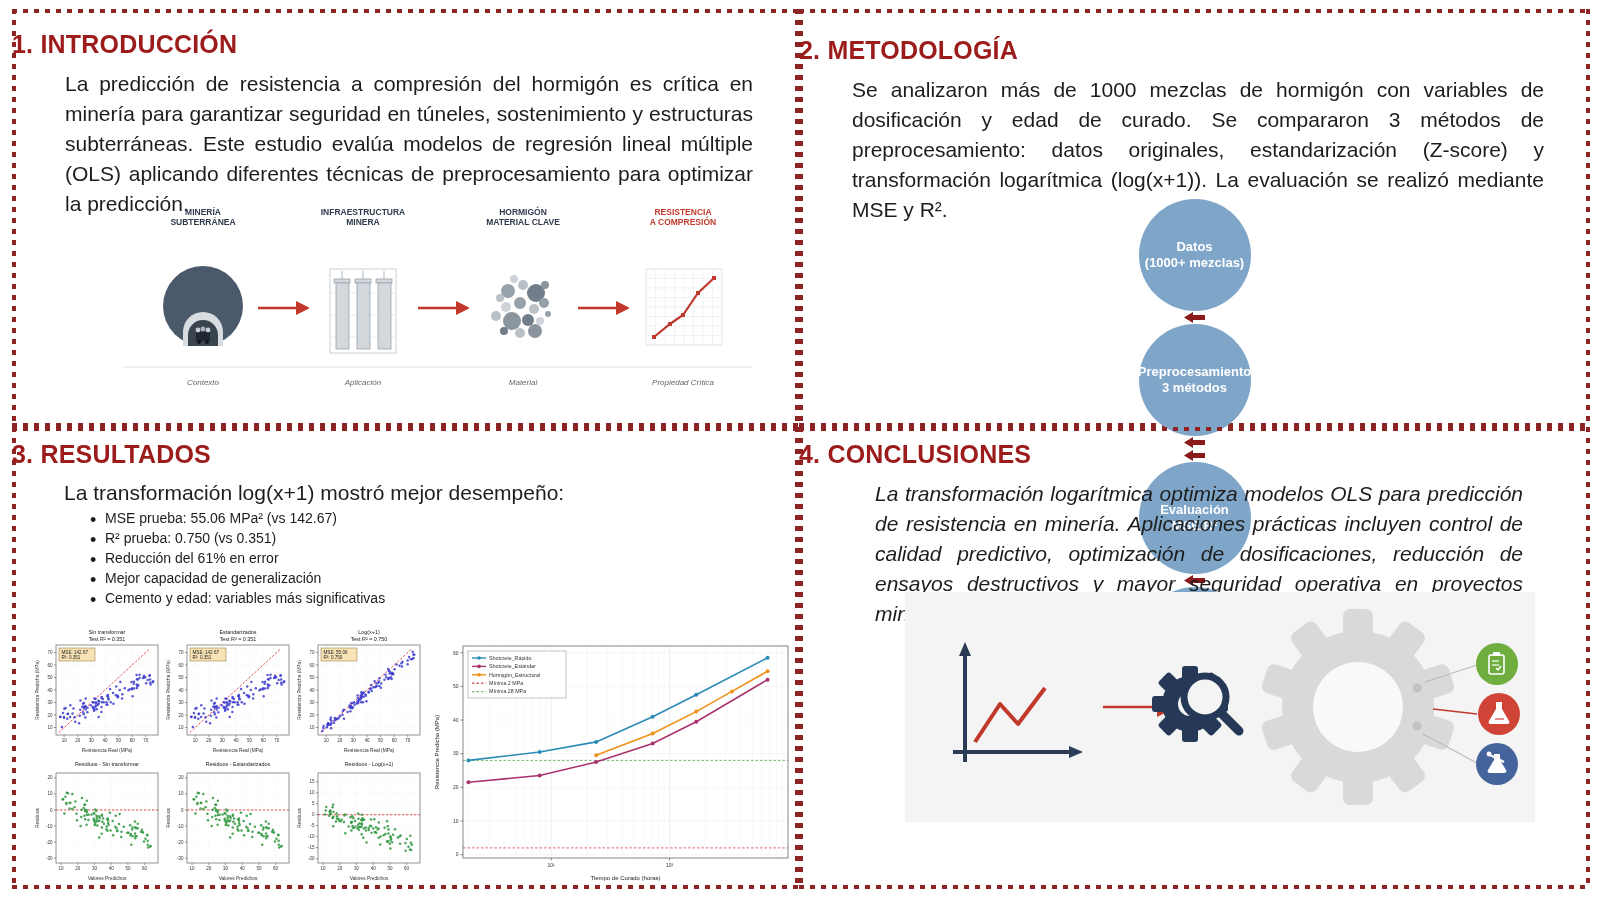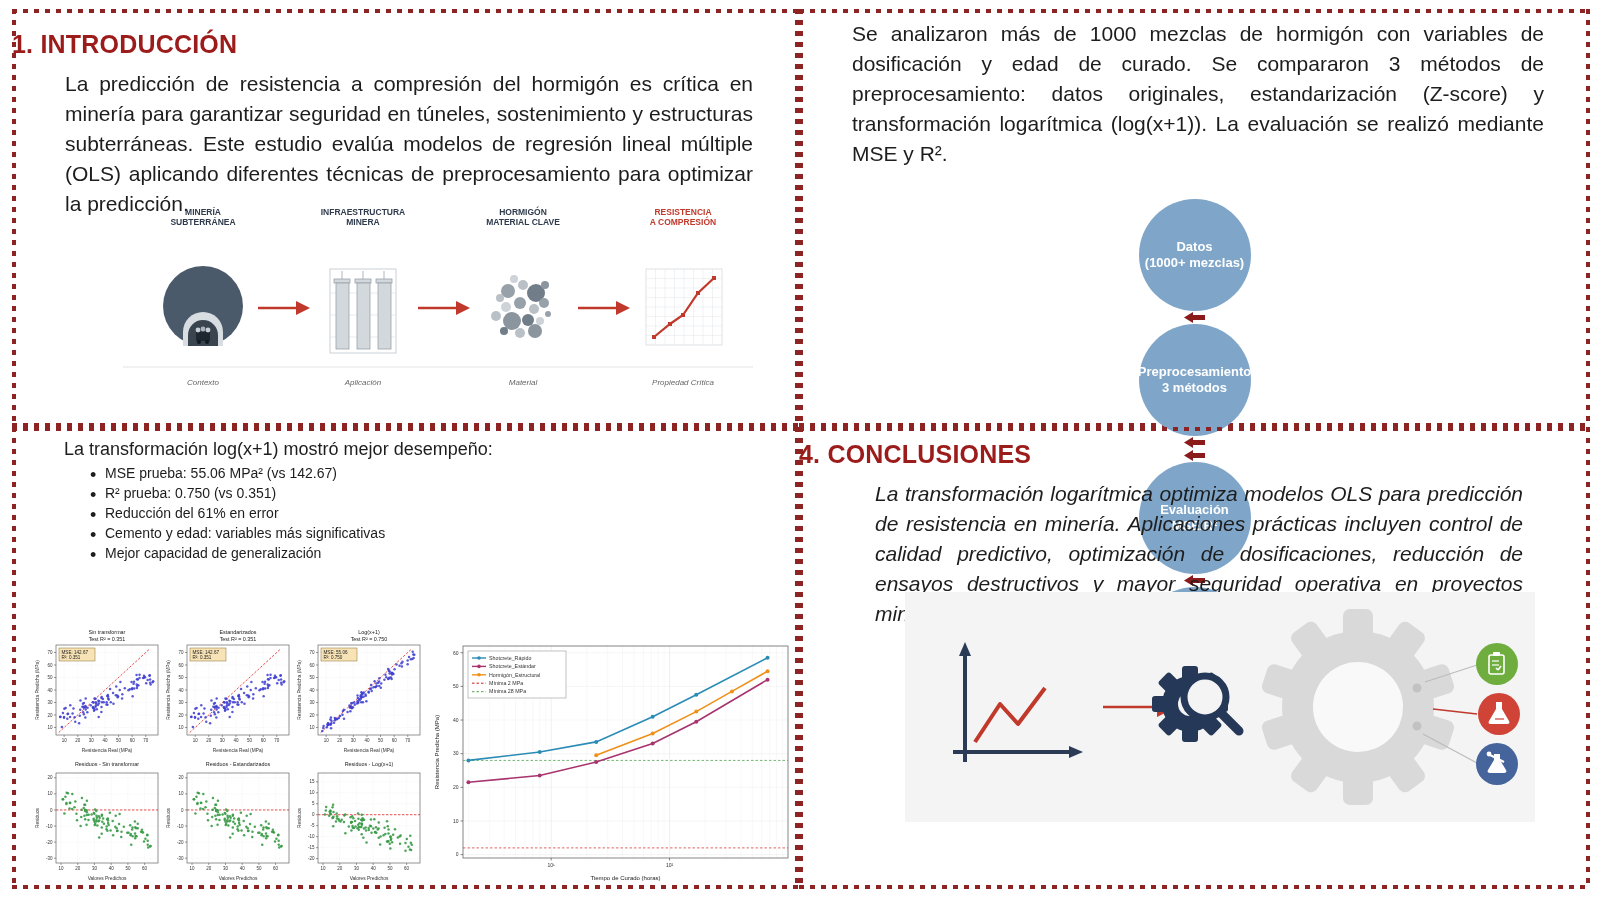--- a/index.html
+++ b/index.html
@@ -16,21 +16,21 @@
     background-repeat:no-repeat;}
   #q1{left:12px;top:9px;width:787px;height:418px;}
   #q2{left:799px;top:9px;width:791px;height:418px;}
   #q3{left:12px;top:427px;width:787px;height:462px;}
   #q4{left:799px;top:427px;width:791px;height:462px;}
   .title{margin:0;text-align:left;font-size:25px;font-weight:bold;color:#9c1b1b;letter-spacing:.2px;}
   #q1 .title{padding-top:21px;} #q2 .title{padding-top:27px;}
   #q3 .title{padding-top:13px;} #q4 .title{padding-top:13px;}
   .para{font-size:21px;line-height:1.43;text-align:justify;margin:10px 46px 0 53px;}
   #q4 .para{margin:10px 67px 0 76px;font-style:italic;}
-  .lead{font-size:18px;margin:12px 46px 0 52px;}
+  .lead{font-size:21px;margin:12px 46px 0 52px;}
   ul.bullets{margin:4px 0 0 76px;padding:0;list-style:none;}
   ul.bullets li{font-size:14px;line-height:1.42;padding-left:17px;position:relative;}
   ul.bullets li::before{content:"\2022";position:absolute;left:2px;top:-1px;font-size:18px;}
   .flow{position:absolute;left:0;right:0;top:190px;display:flex;justify-content:center;align-items:center;flex-direction:column;}
   .fcircle{width:112px;height:112px;border-radius:50%;background:#7fa6c9;color:#fff;
     display:flex;flex-direction:column;justify-content:center;align-items:center;
     text-align:center;font-weight:bold;font-size:13px;line-height:1.25;flex-shrink:0;}
   .fcircle span{white-space:nowrap;}
   .farrow{width:22px;display:flex;justify-content:center;align-items:center;flex-shrink:0;}
   .introfig{position:absolute;left:96px;top:172px;width:660px;height:225px;}
@@ -147,20 +147,21 @@
 
     <line x1="15" y1="186" x2="645" y2="186" stroke="#e3e3e3" stroke-width="1"></line>
     <text x="95" y="204" font-size="8" font-style="italic" fill="#666" text-anchor="middle">Contexto</text>
     <text x="255" y="204" font-size="8" font-style="italic" fill="#666" text-anchor="middle">Aplicación</text>
     <text x="415" y="204" font-size="8" font-style="italic" fill="#666" text-anchor="middle">Material</text>
     <text x="575" y="204" font-size="8" font-style="italic" fill="#666" text-anchor="middle">Propiedad Crítica</text>
   </svg>
 </div>
 
 <div class="quad" id="q2">
+  <h2 class="title">2. METODOLOGÍA</h2>
   <p class="para">Se analizaron más de 1000 mezclas de hormigón con variables de dosificación y edad de curado. Se compararon 3 métodos de preprocesamiento: datos originales, estandarización (Z-score) y transformación logarítmica (log(x+1)). La evaluación se realizó mediante MSE y R².</p>
 
   <div class="flow">
     <div class="fcircle">
       <span>Datos</span>
       <span>(1000+ mezclas)</span>
     </div>
     <div class="farrow">
       <svg width="21" height="13">
           <polygon points="0,6.5 9,1 9,12" fill="#8b1a1a"></polygon>
@@ -194,27 +195,28 @@
         </svg>
     </div>
     <div class="fcircle">
       <span>Validación</span>
       <span></span>
     </div>
   </div>
 </div>
 
 <div class="quad" id="q3">
+  <h2 class="title">3. RESULTADOS</h2>
   <p class="lead">La transformación log(x+1) mostró mejor desempeño:</p>
   <ul class="bullets">
     <li>MSE prueba: 55.06 MPa² (vs 142.67)</li>
     <li>R² prueba: 0.750 (vs 0.351)</li>
     <li>Reducción del 61% en error</li>
+    <li>Mejor capacidad de generalización</li>
     <li>Cemento y edad: variables más significativas</li>
-    <li>Mejor capacidad de generalización</li>
   </ul>
 
   <div class="minigrid">
     <div><svg width="130" height="127" viewBox="0 0 130 127">
           <rect x="23" y="17" width="102" height="90" fill="#ffffff"></rect>
           <line x1="31.16" y1="17" x2="31.16" y2="107" stroke="#e4e4e4" stroke-width="0.4" stroke-dasharray="1,1.3"></line>
           <line x1="44.760000000000005" y1="17" x2="44.760000000000005" y2="107" stroke="#e4e4e4" stroke-width="0.4" stroke-dasharray="1,1.3"></line>
           <line x1="58.36" y1="17" x2="58.36" y2="107" stroke="#e4e4e4" stroke-width="0.4" stroke-dasharray="1,1.3"></line>
           <line x1="71.96000000000001" y1="17" x2="71.96000000000001" y2="107" stroke="#e4e4e4" stroke-width="0.4" stroke-dasharray="1,1.3"></line>
           <line x1="85.56" y1="17" x2="85.56" y2="107" stroke="#e4e4e4" stroke-width="0.4" stroke-dasharray="1,1.3"></line>

